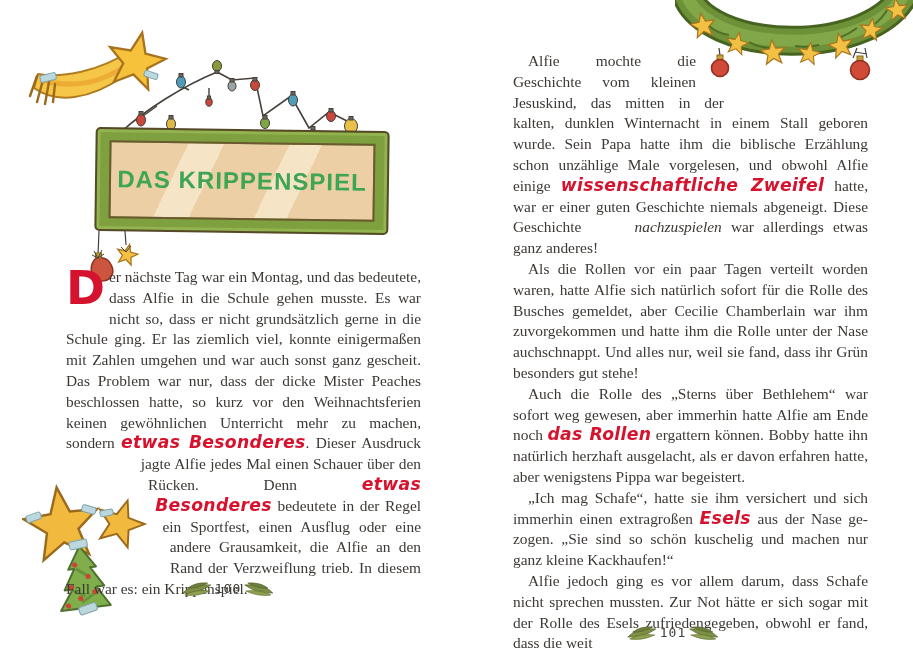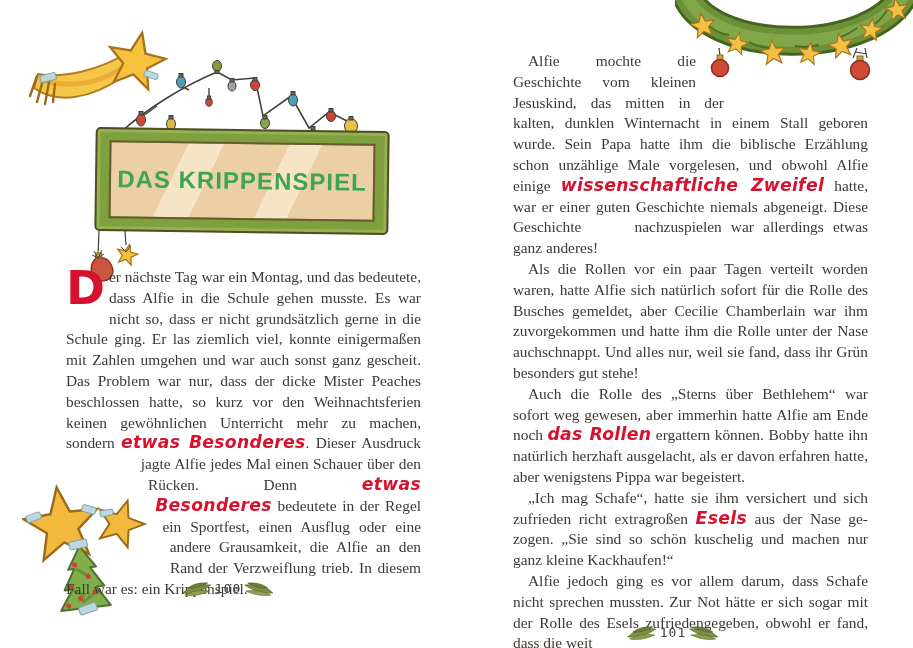--- a/index.html
+++ b/index.html
@@ -42,21 +42,21 @@
     shape-outside:polygon(0px 206px, 31px 206px, 61px 292px, 0px 292px);
   }
   .garland-spacer{
     float:right;width:172px;height:42px;
     shape-outside:polygon(0px 0px,172px 0px,172px 42px,28px 42px,28px 21px,0px 21px);
   }
   .accent{
     font-family:"DejaVu Sans", sans-serif;font-weight:700;font-size:1.12em;line-height:1;
     letter-spacing:.3px;color:var(--accent-red,#d6132e);font-style:italic;
   }
-  .italic{margin-left:44px;}
+  .italic{font-style:italic;margin-left:44px;}
 
   
   .sign{
     position:absolute;left:95px;top:129px;width:294px;height:104px;box-sizing:border-box;
     transform:rotate(0.8deg);
     background:var(--sign-frame-green,#7fa03e);
     border:2px solid #564a26;border-radius:5px;
     box-shadow:inset 0 0 0 3px #93b351;
     padding:11px 12px;
   }
@@ -230,21 +230,21 @@
         <rect x="182" y="56" width="6" height="4.5" fill="#caa23a" stroke="#8a6a18"></rect>
         <circle cx="185" cy="70" r="9.5" fill="#cf4b38" stroke="#8f2f20" stroke-width="1.6"></circle>
       </g>
     </svg>
 
     <div class="textblock right-text">
       <div class="garland-spacer"></div>
       <p><span>Alfie mochte die Geschichte vom kleinen Jesuskind, das mitten in der kalten, dunklen Winternacht in einem Stall ge­boren wurde. Sein Papa hatte ihm die biblische Erzählung schon unzählige Male vorgelesen, und obwohl Alfie einige </span><span class="accent">wissenschaftliche Zweifel</span><span> hatte, war er einer guten Geschichte niemals abgeneigt. Diese Geschichte </span><span class="italic">nachzuspielen</span><span> war allerdings etwas ganz anderes!</span></p>
       <p><span>Als die Rollen vor ein paar Tagen verteilt worden waren, hatte Alfie sich natürlich sofort für die Rolle des Busches ge­meldet, aber Cecilie Chamberlain war ihm zuvorge­kommen und hatte ihm die Rolle unter der Nase auch­schnappt. Und alles nur, weil sie fand, dass ihr Grün besonders gut stehe!</span></p>
       <p><span>Auch die Rolle des „Sterns über Bethlehem“ war sofort weg gewesen, aber immerhin hatte Alfie am Ende noch </span><span class="accent">das Rollen</span><span> ergattern können. Bobby hatte ihn natür­lich herzhaft ausgelacht, als er davon erfahren hatte, aber wenigstens Pippa war begeistert.</span></p>
-      <p><span>„Ich mag Schafe“, hatte sie ihm versichert und sich zufrieden richt extragroßen </span><span class="accent">Esels</span><span> aus der Nase ge­zogen. „Sie sind so schön kuschelig und machen nur ganz kleine Kackhaufen!“</span></p>
+      <p><span>„Ich mag Schafe“, hatte sie ihm versichert und sich immerhin einen extragroßen </span><span class="accent">Esels</span><span> aus der Nase ge­zogen. „Sie sind so schön kuschelig und machen nur ganz kleine Kackhaufen!“</span></p>
       <p><span>Alfie jedoch ging es vor allem darum, dass Schafe nicht sprechen mussten. Zur Not hätte er sich sogar mit der Rolle des Esels zufrieden­gegeben, obwohl er fand, dass die weit</span></p>
     </div>
 
     <div class="footer footer-right">
       <svg class="sprig" width="30" height="16" viewBox="0 0 30 16">
           <use href="#sprig-shape"></use>
         </svg>
       <span class="pagenum">101</span>
       <svg class="sprig flip" width="30" height="16" viewBox="0 0 30 16">
           <use href="#sprig-shape"></use>

